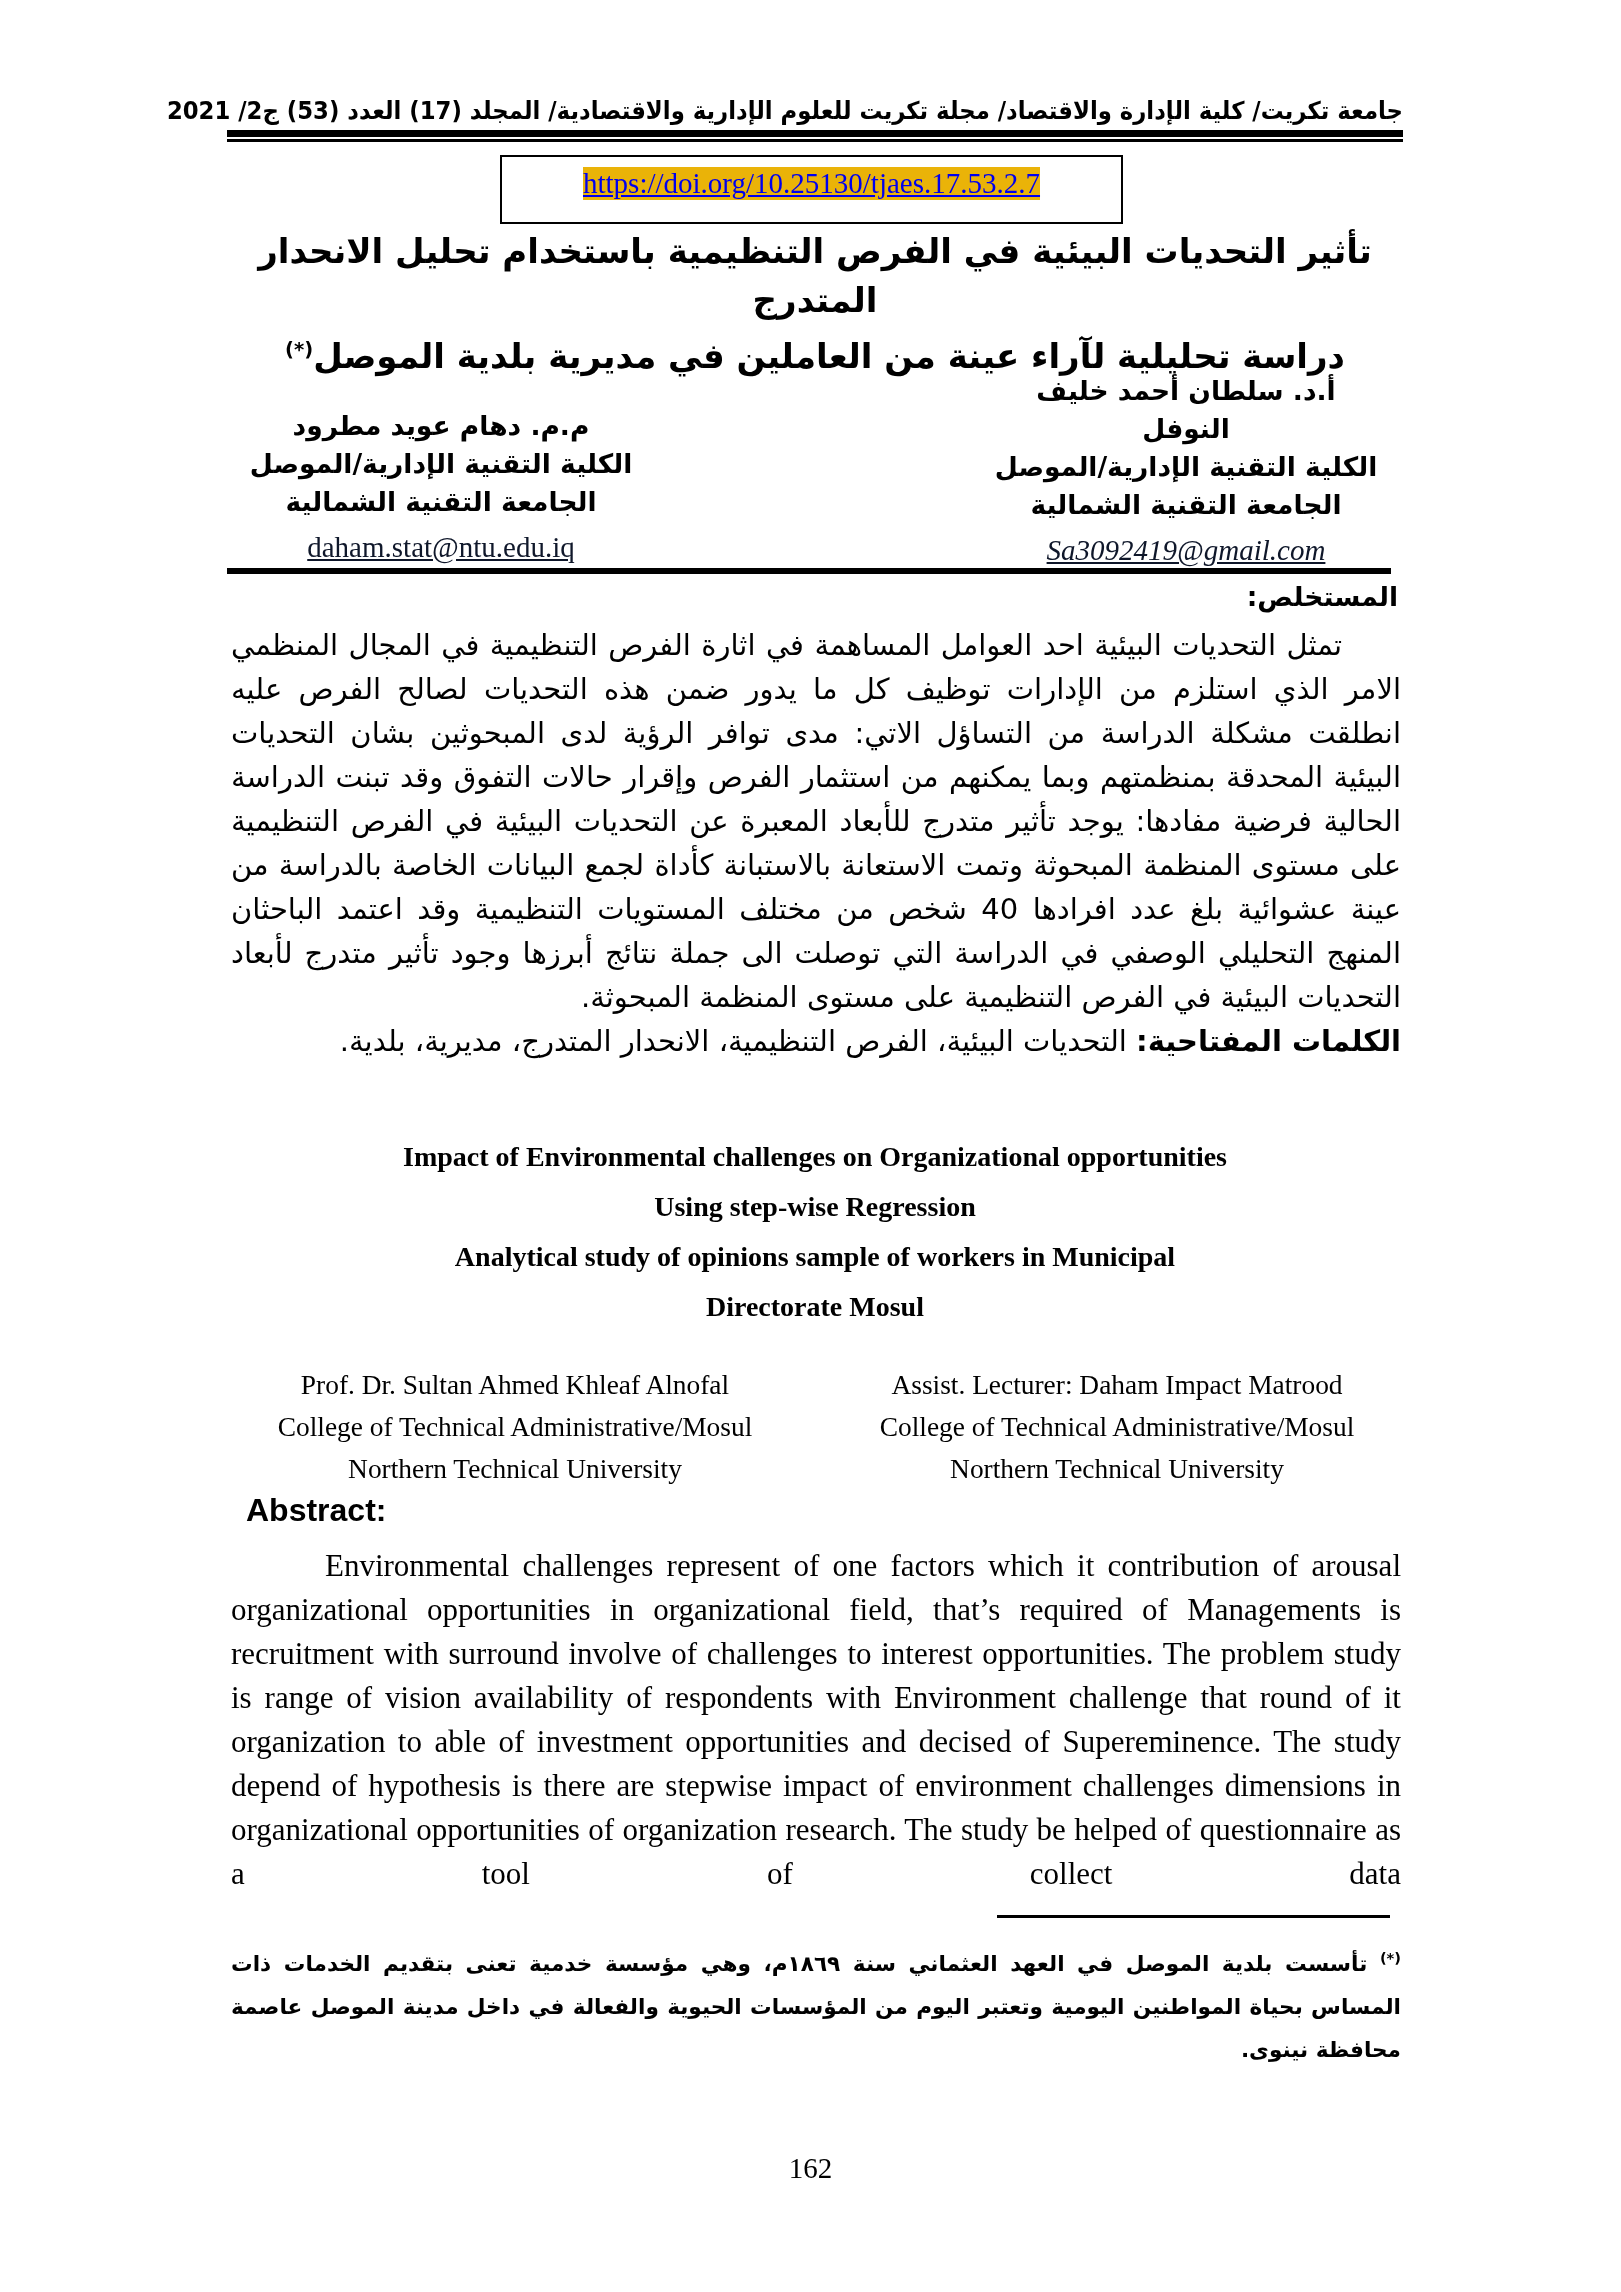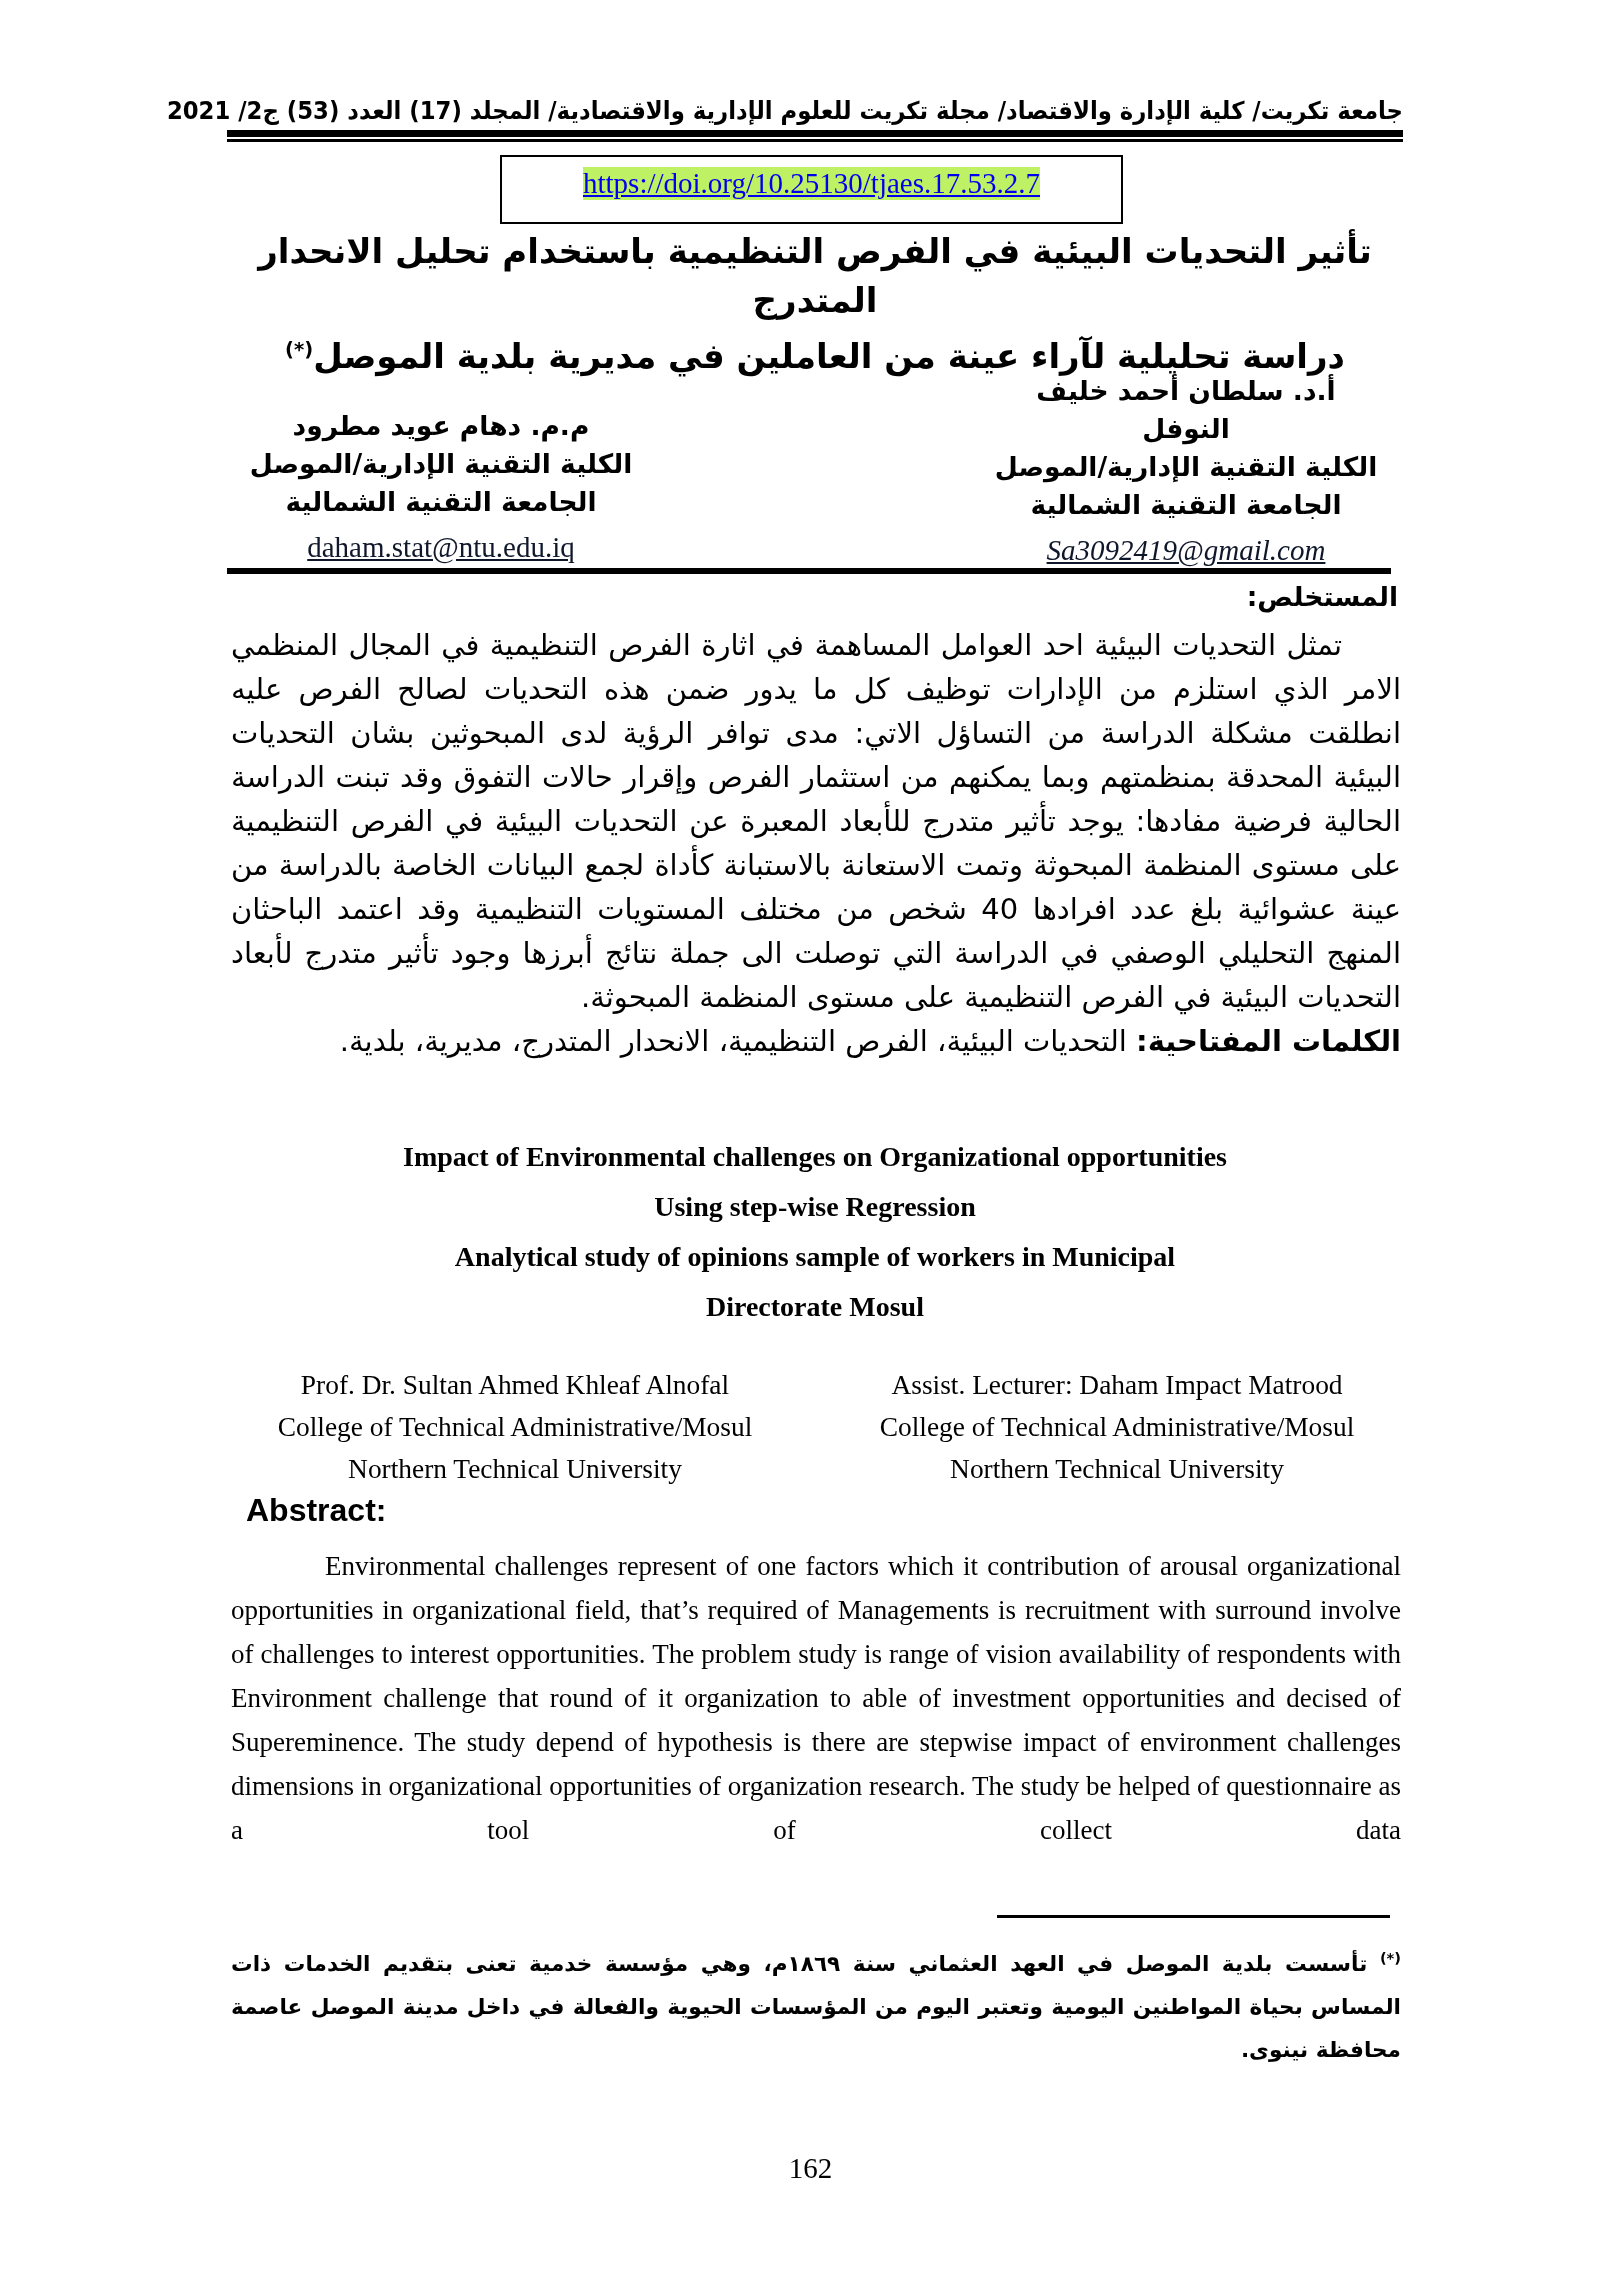--- a/index.html
+++ b/index.html
@@ -3,33 +3,33 @@
   <meta charset="utf-8">
   <style>
     html, body { margin: 0; padding: 0; background: #ffffff; }
     body { width: 1621px; height: 2293px; position: relative; overflow: hidden; color: #000; }
     .abs { position: absolute; }
     .ar { font-family: "DejaVu Sans", sans-serif; direction: rtl; }
     .runhead { left: 227px; width: 1176px; top: 96px; text-align: right; font-weight: bold; font-size: 24.5px; white-space: nowrap; letter-spacing: -0.6px; transform: scaleX(0.93); transform-origin: right center; }
     .rule-thick { left: 227px; width: 1176px; top: 130px; height: 6.9px; background: #000; }
     .rule-thin { left: 227px; width: 1176px; top: 139px; height: 2.9px; background: #000; }
     .doibox { left: 500px; top: 155px; width: 619px; height: 65px; border: 2.9px solid #000; box-sizing: content-box; display: flex; align-items: flex-start; justify-content: center; }
-    .doibox a { margin-top: 9.8px; font-family: "Liberation Serif", serif; font-size: 29px; color: #0000ee; text-decoration: underline; background: #bef264; }
+    .doibox a { margin-top: 9.8px; font-family: "Liberation Serif", serif; font-size: 29px; color: #0000ee; text-decoration: underline; background: #eab308; }
     .title-ar { left: 227px; width: 1176px; text-align: center; font-weight: bold; font-size: 34px; line-height: 49px; letter-spacing: -0.5px; }
     .author { font-weight: bold; font-size: 26.5px; text-align: center; line-height: 38px; letter-spacing: -0.3px; }
     .email { font-family: "Liberation Serif", serif; font-size: 29px; color: #0f172a; text-decoration: underline; text-align: center; }
     .sep { left: 227px; width: 1164px; top: 568px; height: 5.9px; background: #000; }
     .section-ar { right: 223px; top: 581px; font-weight: bold; font-size: 26.5px; }
     .body-ar { left: 231px; width: 1170px; top: 623px; font-size: 29px; line-height: 44px; text-align: justify; text-align-last: right; letter-spacing: -0.2px; }
     .body-ar p { margin: 0; }
     .kw-label { font-weight: bold; }
     .title-en { left: 227px; width: 1176px; top: 1132px; text-align: center; font-family: "Liberation Serif", serif; font-weight: bold; font-size: 28px; line-height: 50px; }
     .en-author { font-family: "Liberation Serif", serif; font-size: 27.4px; line-height: 42px; text-align: center; }
     .abstract-h { left: 246px; top: 1492px; font-family: Liberation Sans, sans-serif; font-weight: bold; font-size: 32px; }
-    .abstract-body { left: 231px; width: 1170px; top: 1544px; font-family: "Liberation Serif", serif; font-size: 27px; line-height: 44px; text-align: justify; text-align-last: justify; }
+    .abstract-body { left: 231px; width: 1170px; top: 1544px; font-family: "Liberation Serif", serif; font-size: 31px; line-height: 44px; text-align: justify; text-align-last: justify; }
     .abstract-body span.indent { display: inline-block; width: 94px; }
     .fn-rule { left: 997px; width: 393px; top: 1915px; height: 2.9px; background: #000; }
     .footnote { left: 231px; width: 1170px; top: 1936px; font-weight: bold; font-size: 21.6px; line-height: 43px; text-align: justify; text-align-last: right; }
     .footnote sup { font-size: 14.7px; }
     .pageno { left: 0; width: 1621px; top: 2152px; text-align: center; font-family: "Liberation Serif", serif; font-size: 29px; }
   </style>
 </head>
 <body>
 
 <div class="abs ar runhead">جامعة تكريت/ كلية الإدارة والاقتصاد/ مجلة تكريت للعلوم الإدارية والاقتصادية/ المجلد (17) العدد (53) ج2/ 2021</div>

